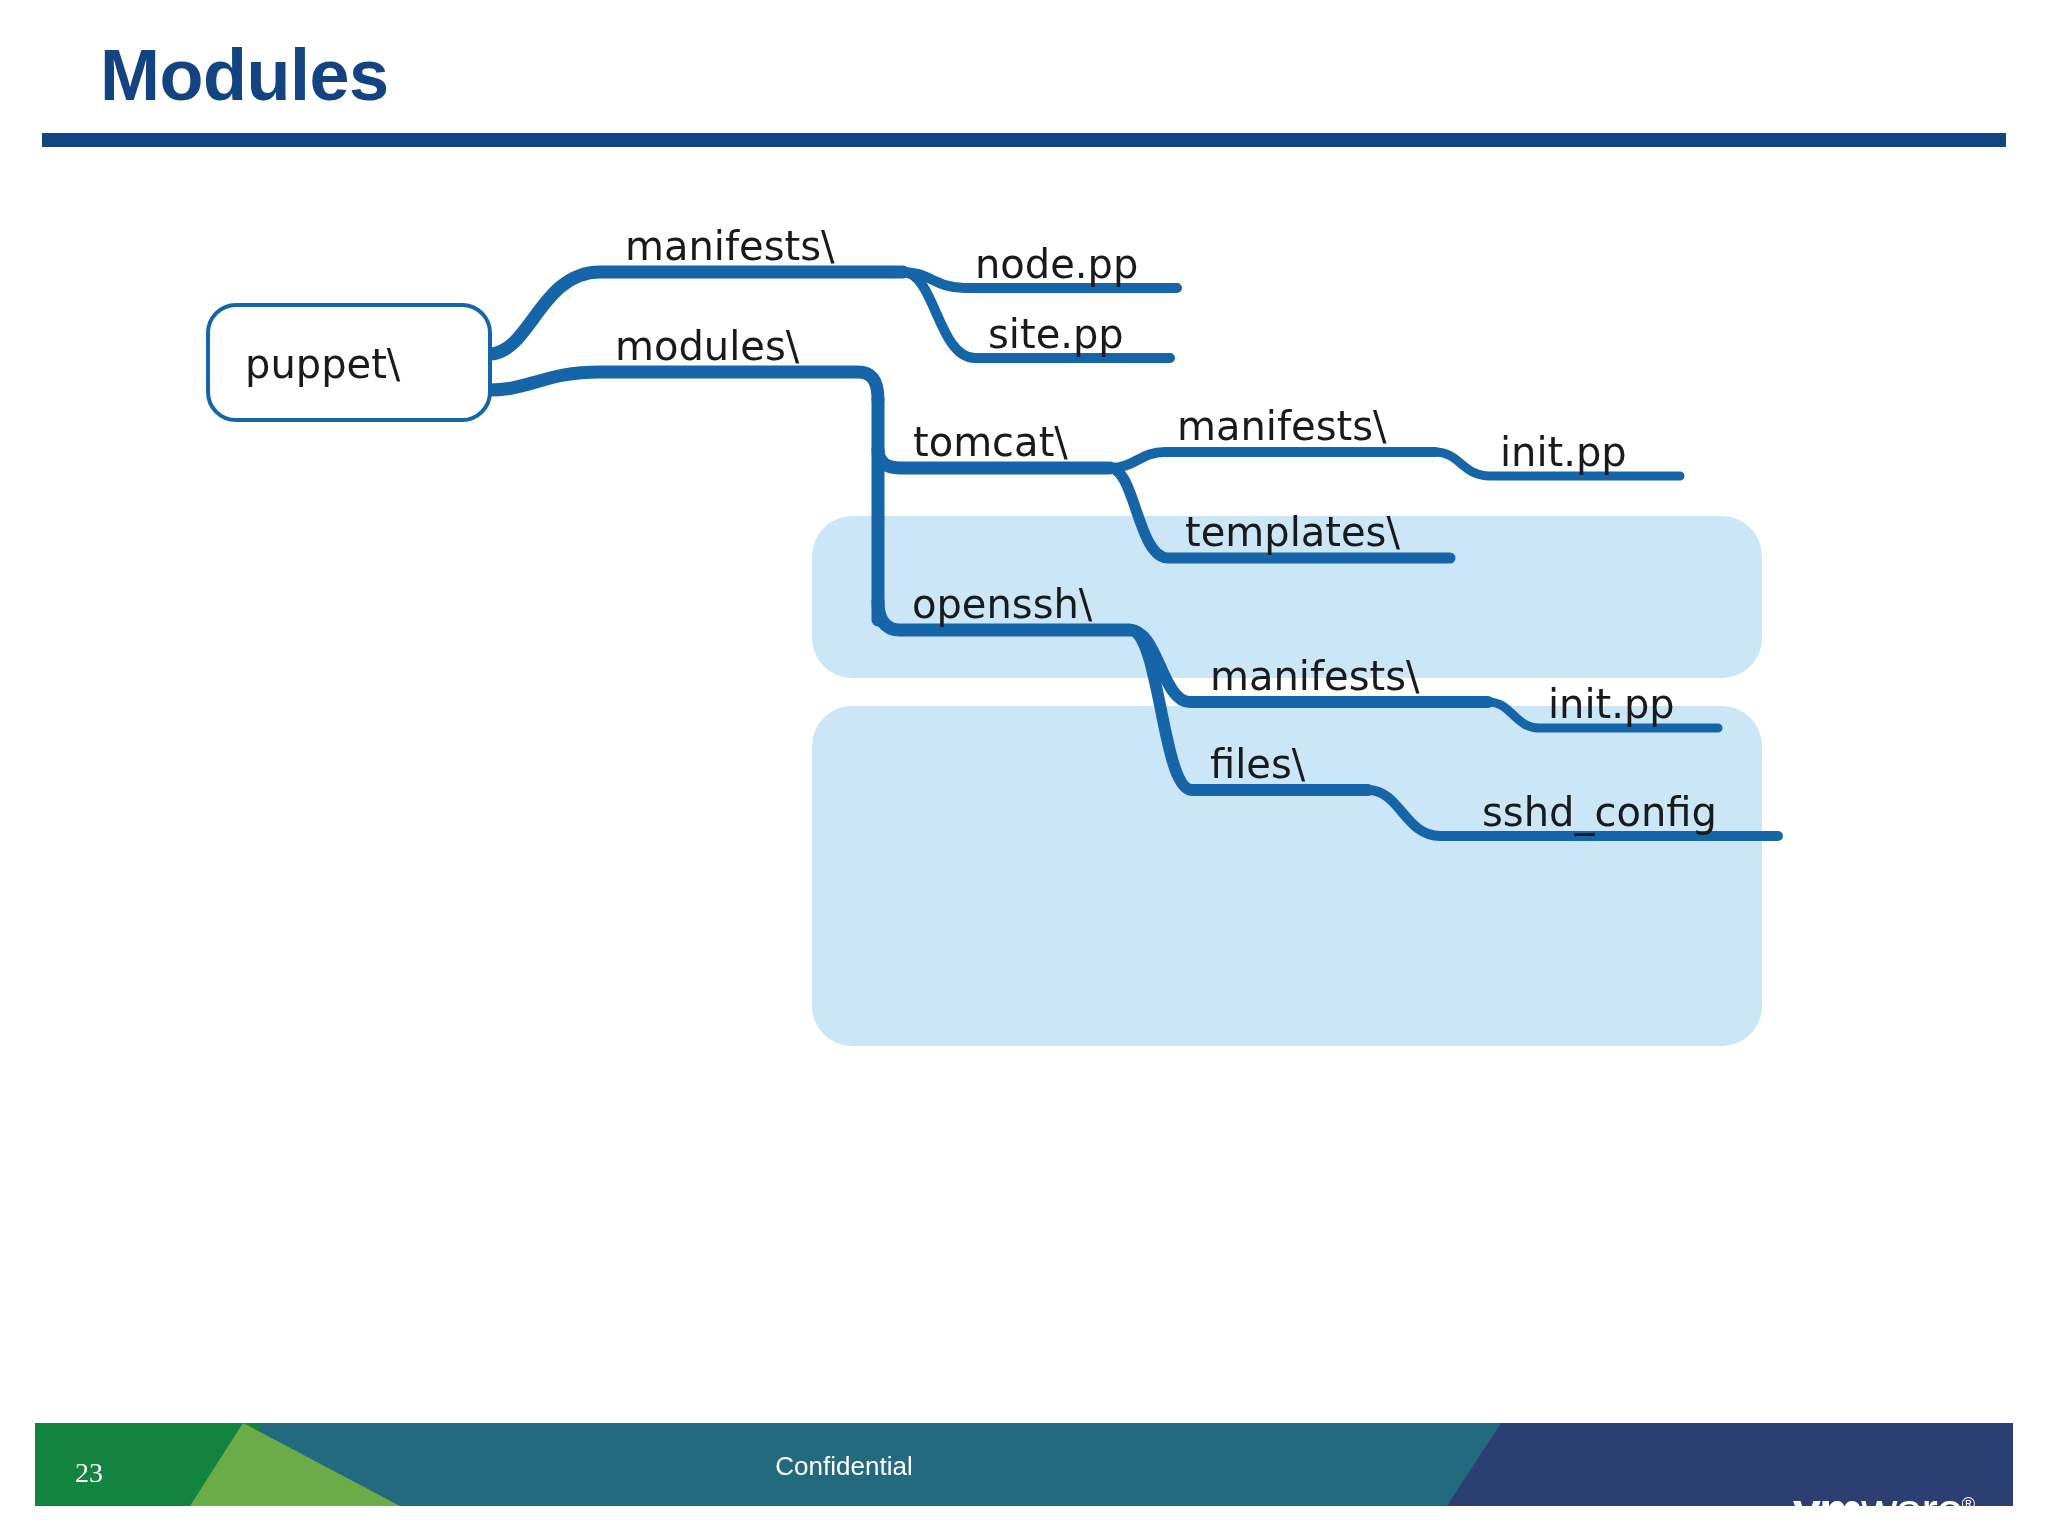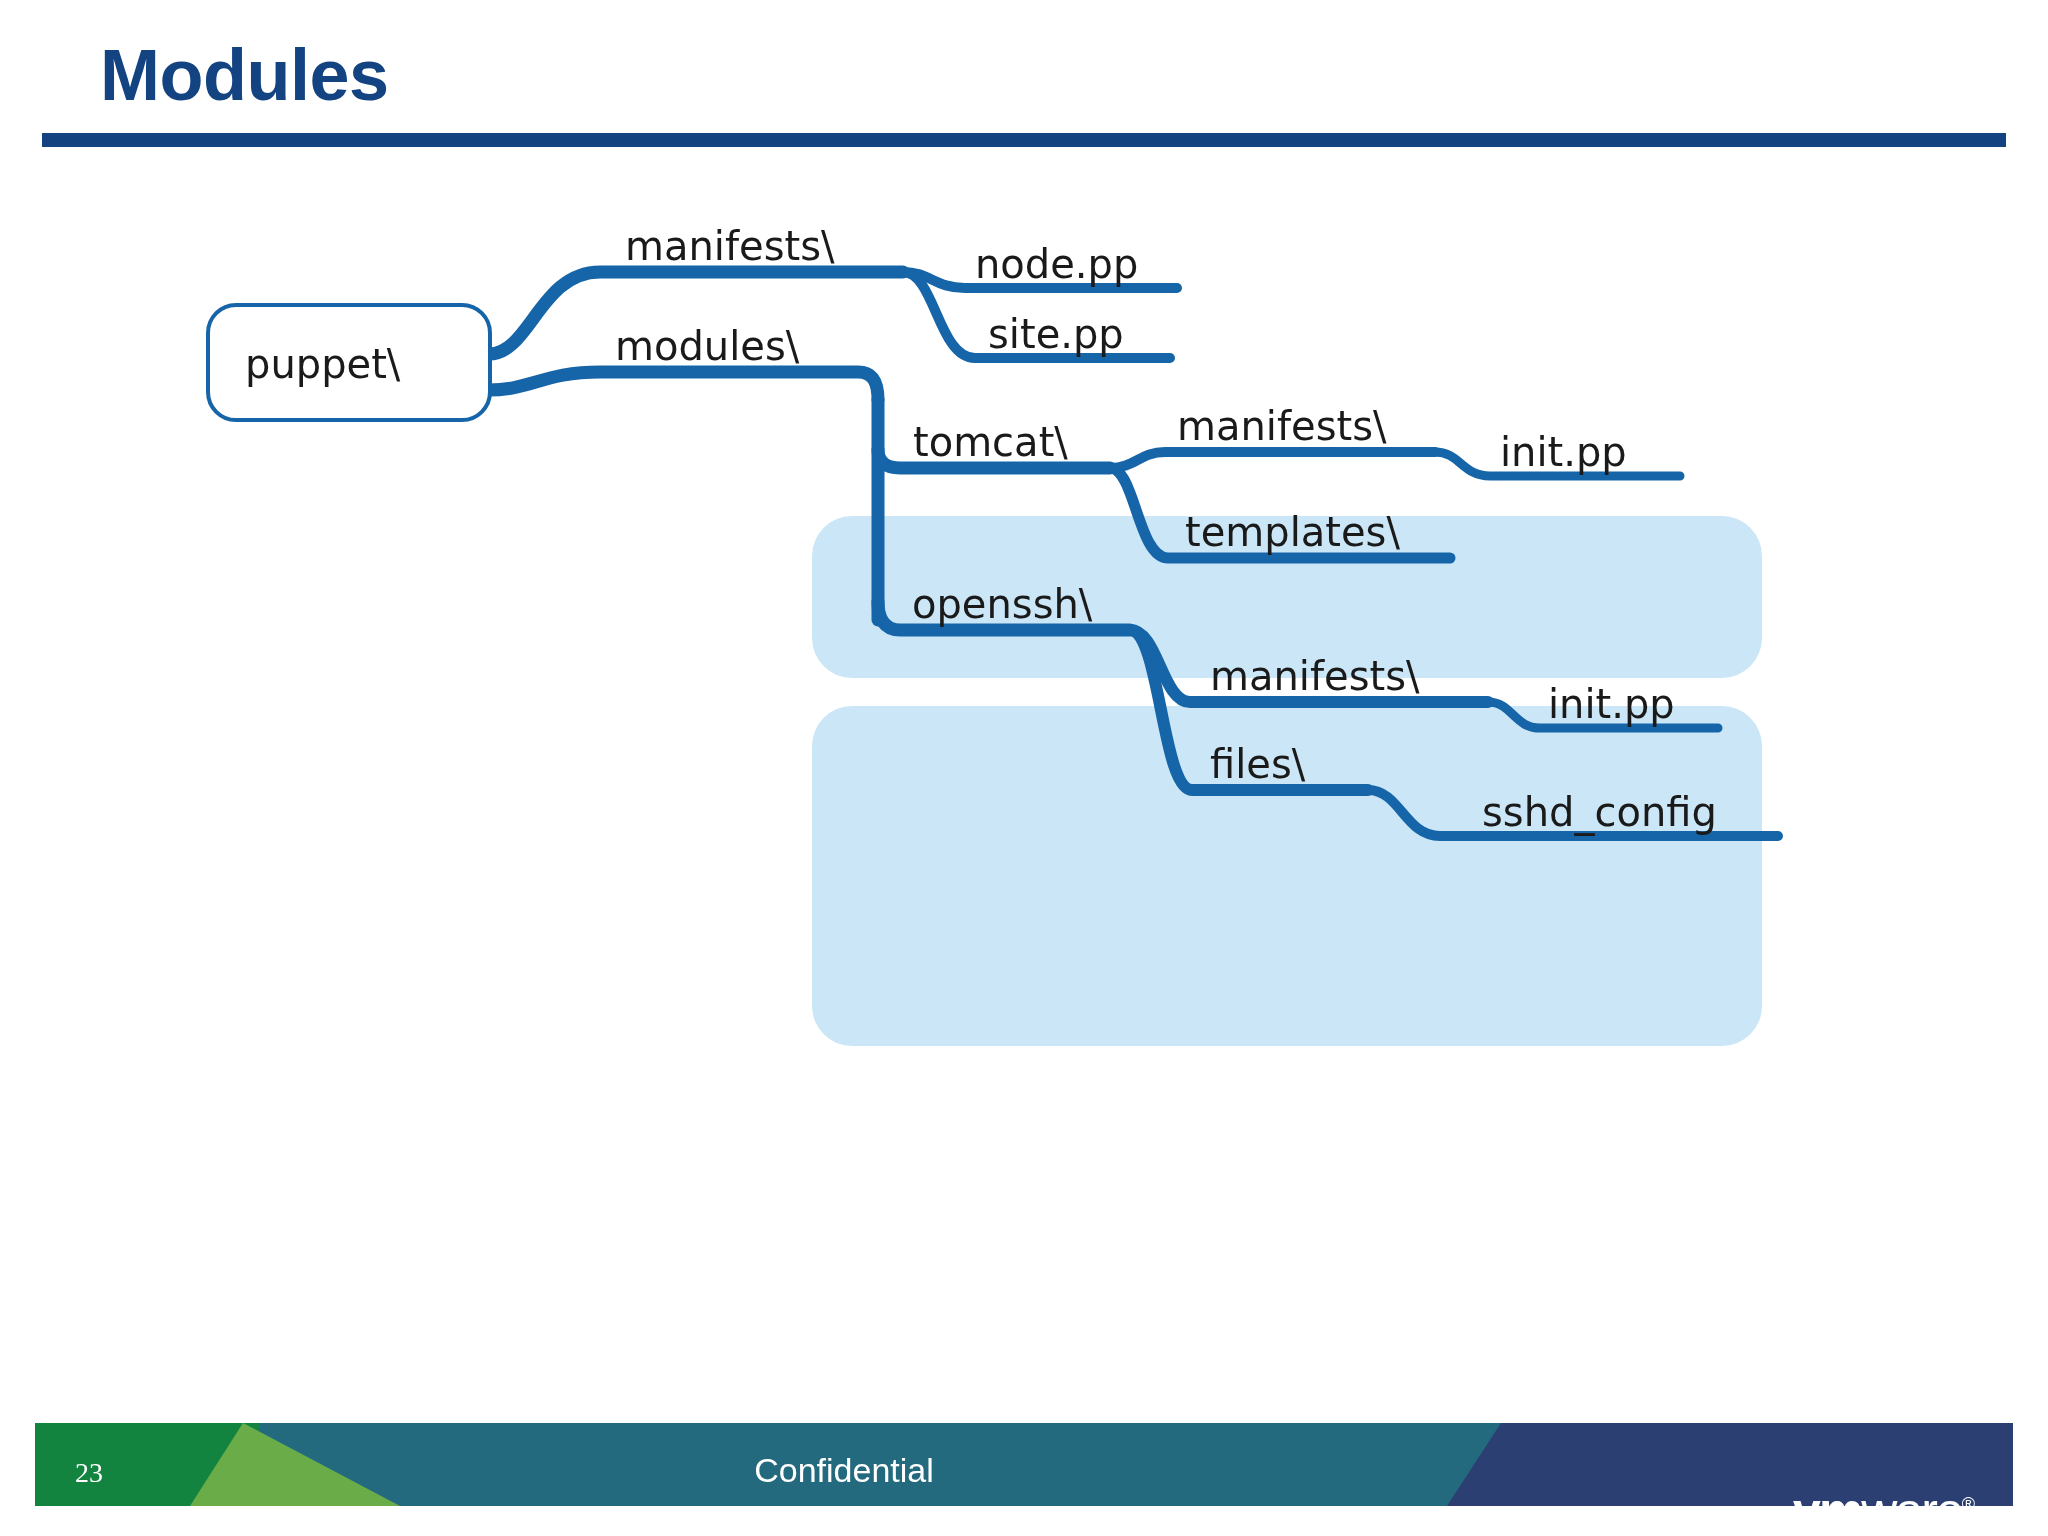--- a/index.html
+++ b/index.html
@@ -89,21 +89,21 @@
     color: #ffffff;
     font-family: Liberation Serif, serif;
     margin-top: 8px;
   }
   #confidential-text {
     position: absolute;
     left: 0;
     top: 1451px;
     width: 1688px;
     text-align: center;
-    font-size: 34px;
+    font-size: 26px;
     color: #ffffff;
     font-family: "Liberation Sans", sans-serif;
   }
   #vmware-logo {
     position: absolute;
     right: 73px;
     top: 1437px;
     font-size: 50px;
     color: #ffffff;
     font-family: "Liberation Sans", sans-serif;

